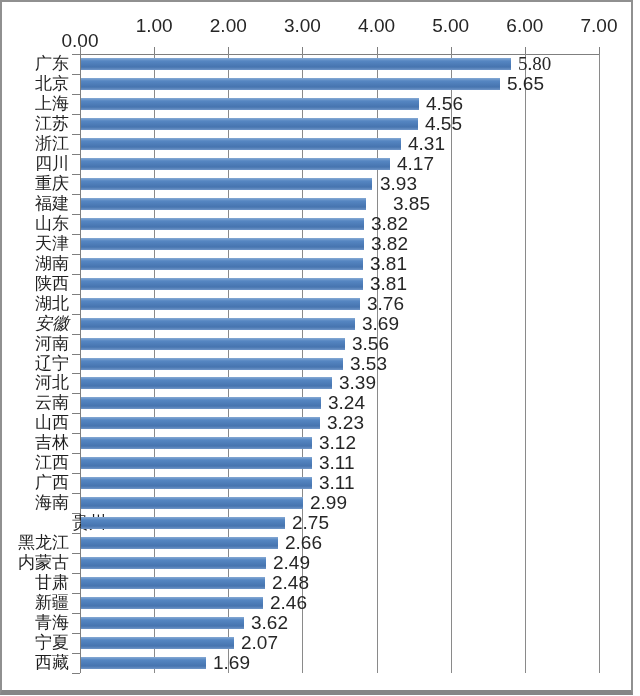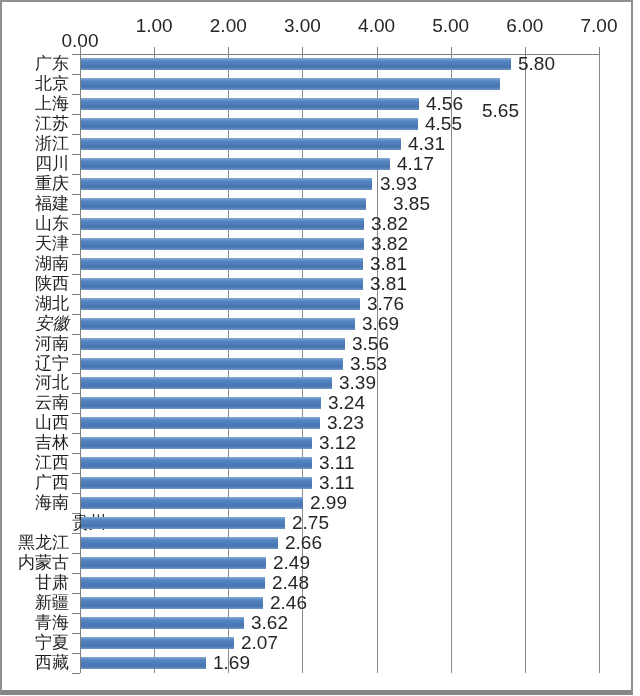--- a/index.html
+++ b/index.html
@@ -138,24 +138,24 @@
       <div class="ytick" style="left: 70px; top: 531px; width: 8px;"></div>
       <div class="ytick" style="left: 70px; top: 551px; width: 8px;"></div>
       <div class="ytick" style="left: 70px; top: 571px; width: 8px;"></div>
       <div class="ytick" style="left: 70px; top: 591px; width: 8px;"></div>
       <div class="ytick" style="left: 70px; top: 611px; width: 8px;"></div>
       <div class="ytick" style="left: 70px; top: 631px; width: 8px;"></div>
       <div class="ytick" style="left: 70px; top: 651px; width: 8px;"></div>
       <div class="ytick" style="left: 70px; top: 671px; width: 8px;"></div>
       <div class="cat" style="width: 67px; top: 51px;">广东</div>
       <div class="bar" style="left: 79px; top: 56px; width: 430px;"></div>
-      <div class="val" style="left: 516px; top: 51px;">5.80</div>
+      <div class="val" style="left: 516px; top: 51px; font-family: Liberation Serif, serif;">5.80</div>
       <div class="cat" style="width: 67px; top: 71px;">北京</div>
       <div class="bar" style="left: 79px; top: 76px; width: 419px;"></div>
-      <div class="val" style="left: 480px; top: 71px; margin-top: 27px;">5.65</div>
+      <div class="val" style="left: 505px; top: 71px;">5.65</div>
       <div class="cat" style="width: 67px; top: 91px;">上海</div>
       <div class="bar" style="left: 79px; top: 96px; width: 338px;"></div>
       <div class="val" style="left: 424px; top: 91px;">4.56</div>
       <div class="cat" style="width: 67px; top: 111px;">江苏</div>
       <div class="bar" style="left: 79px; top: 116px; width: 337px;"></div>
       <div class="val" style="left: 423px; top: 111px;">4.55</div>
       <div class="cat" style="width: 67px; top: 131px;">浙江</div>
       <div class="bar" style="left: 79px; top: 136px; width: 320px;"></div>
       <div class="val" style="left: 406px; top: 131px;">4.31</div>
       <div class="cat" style="width: 67px; top: 151px;">四川</div>

